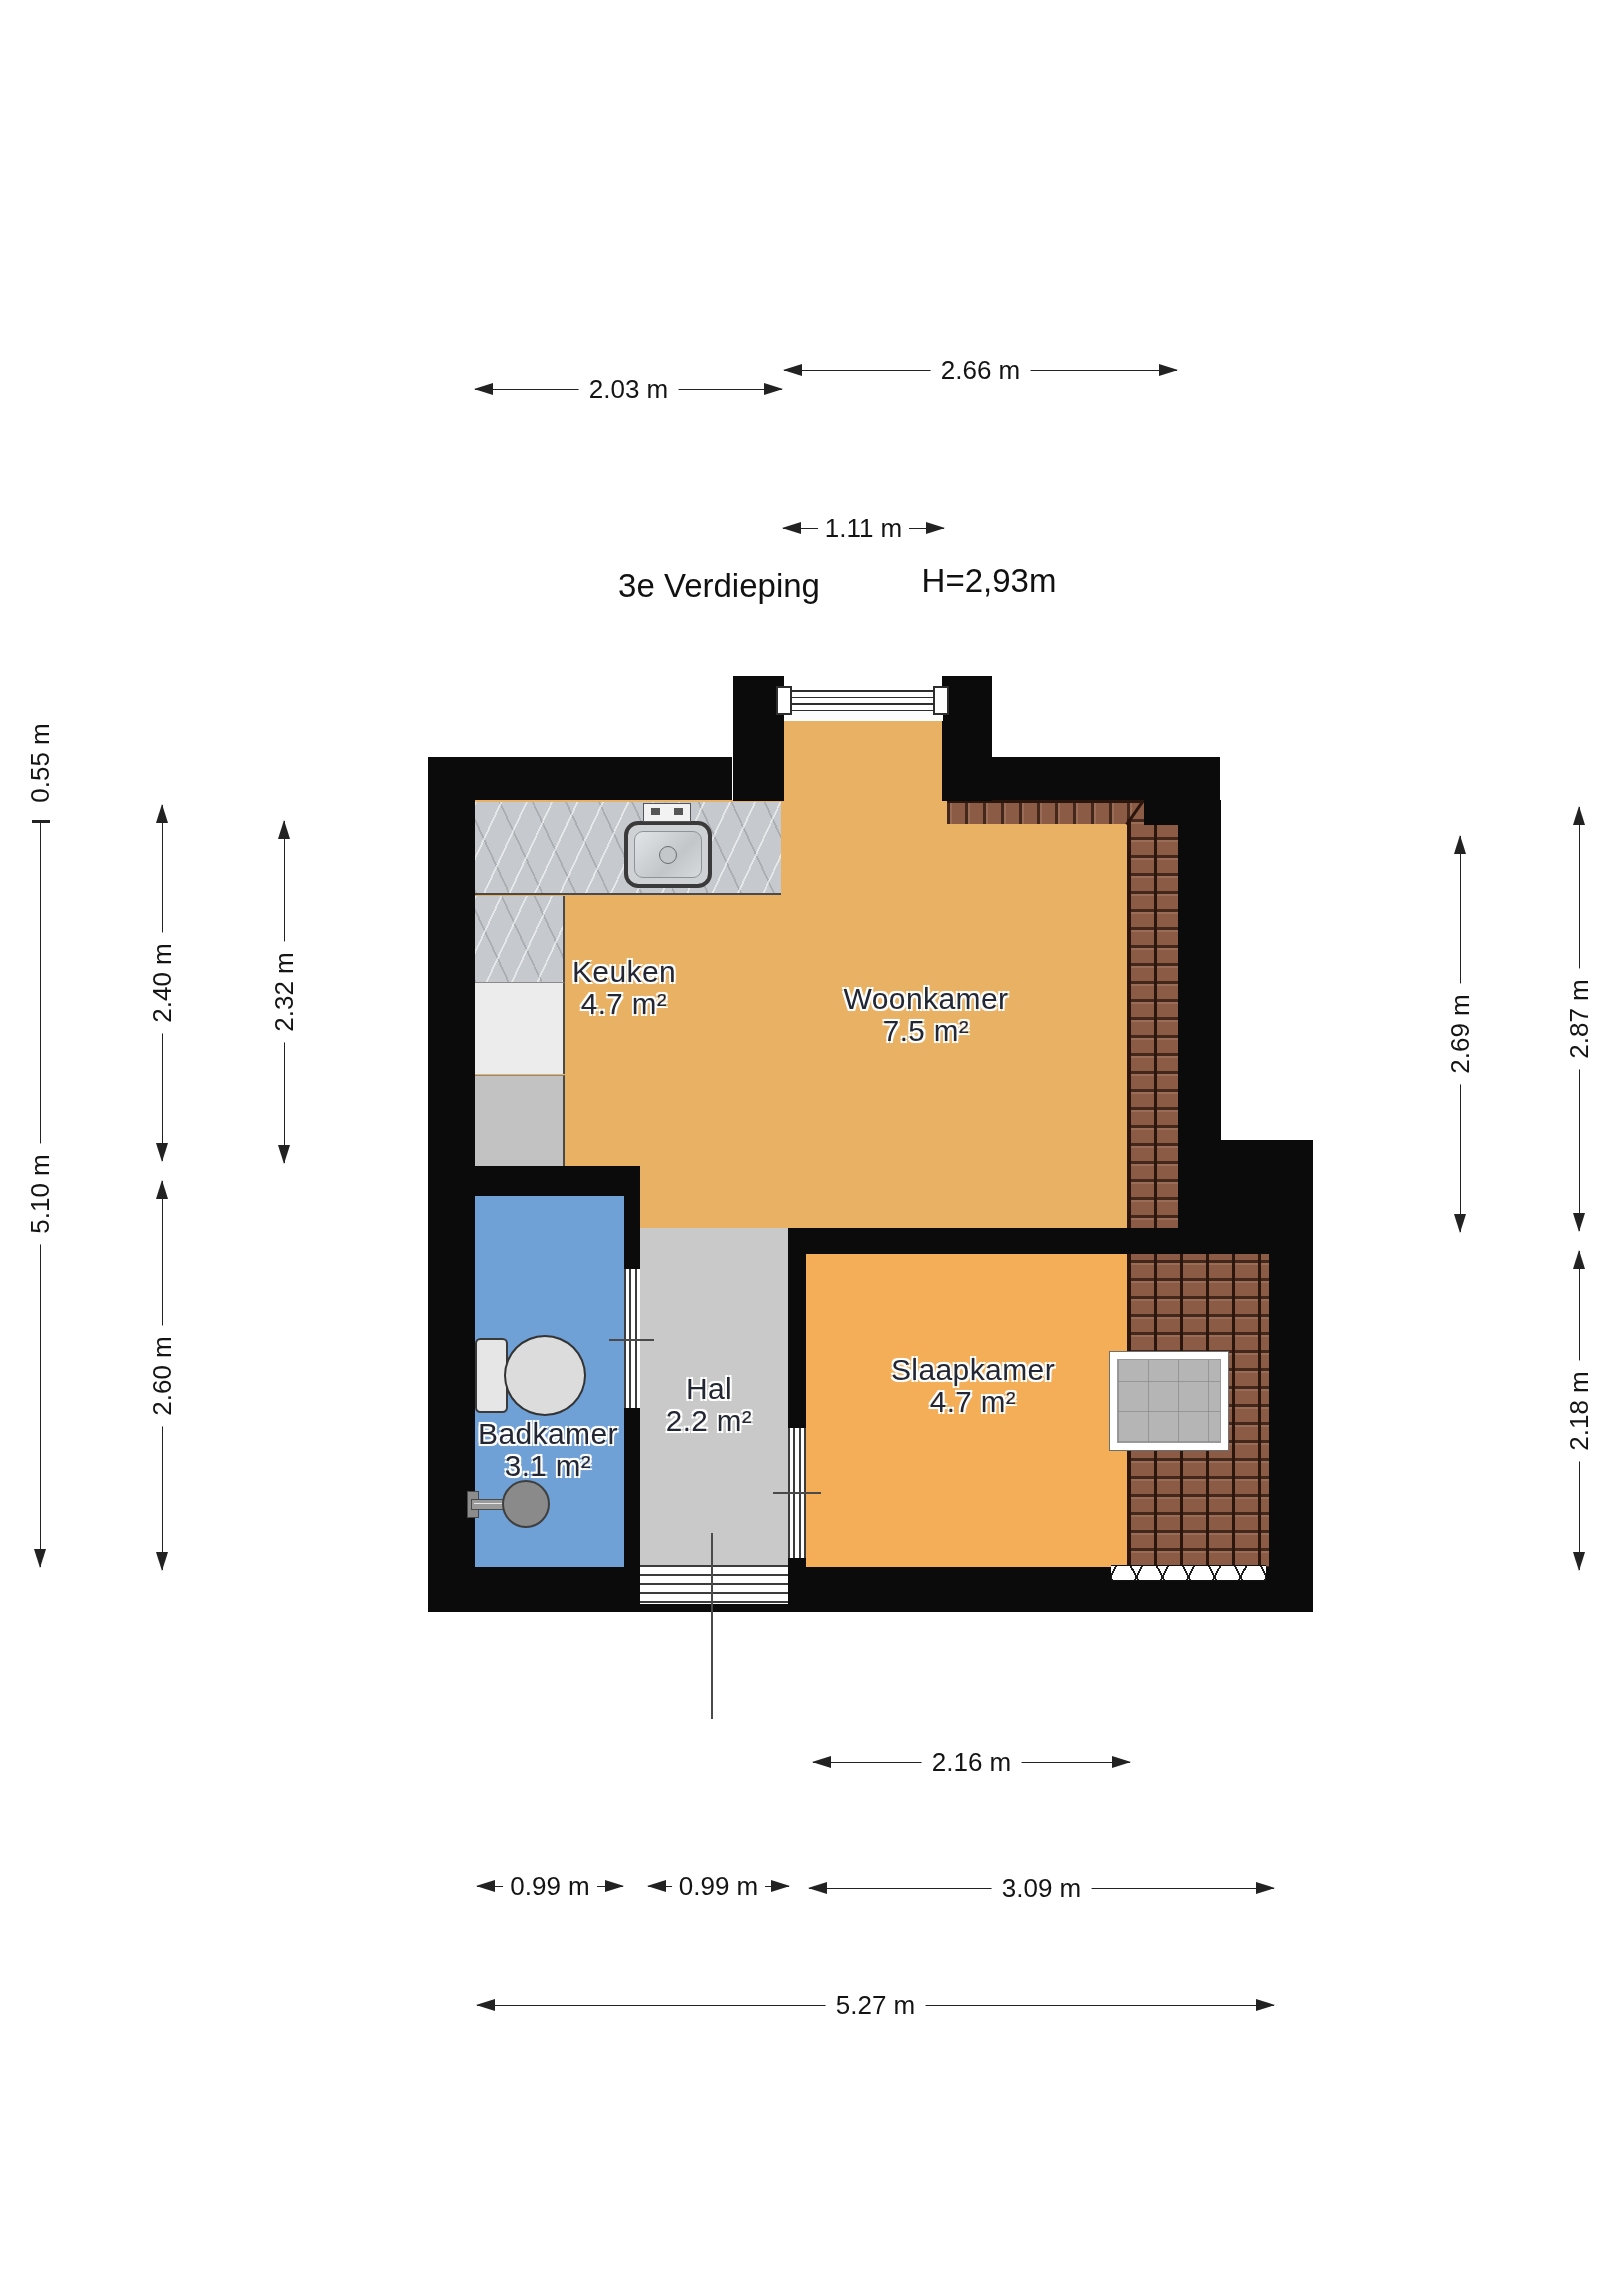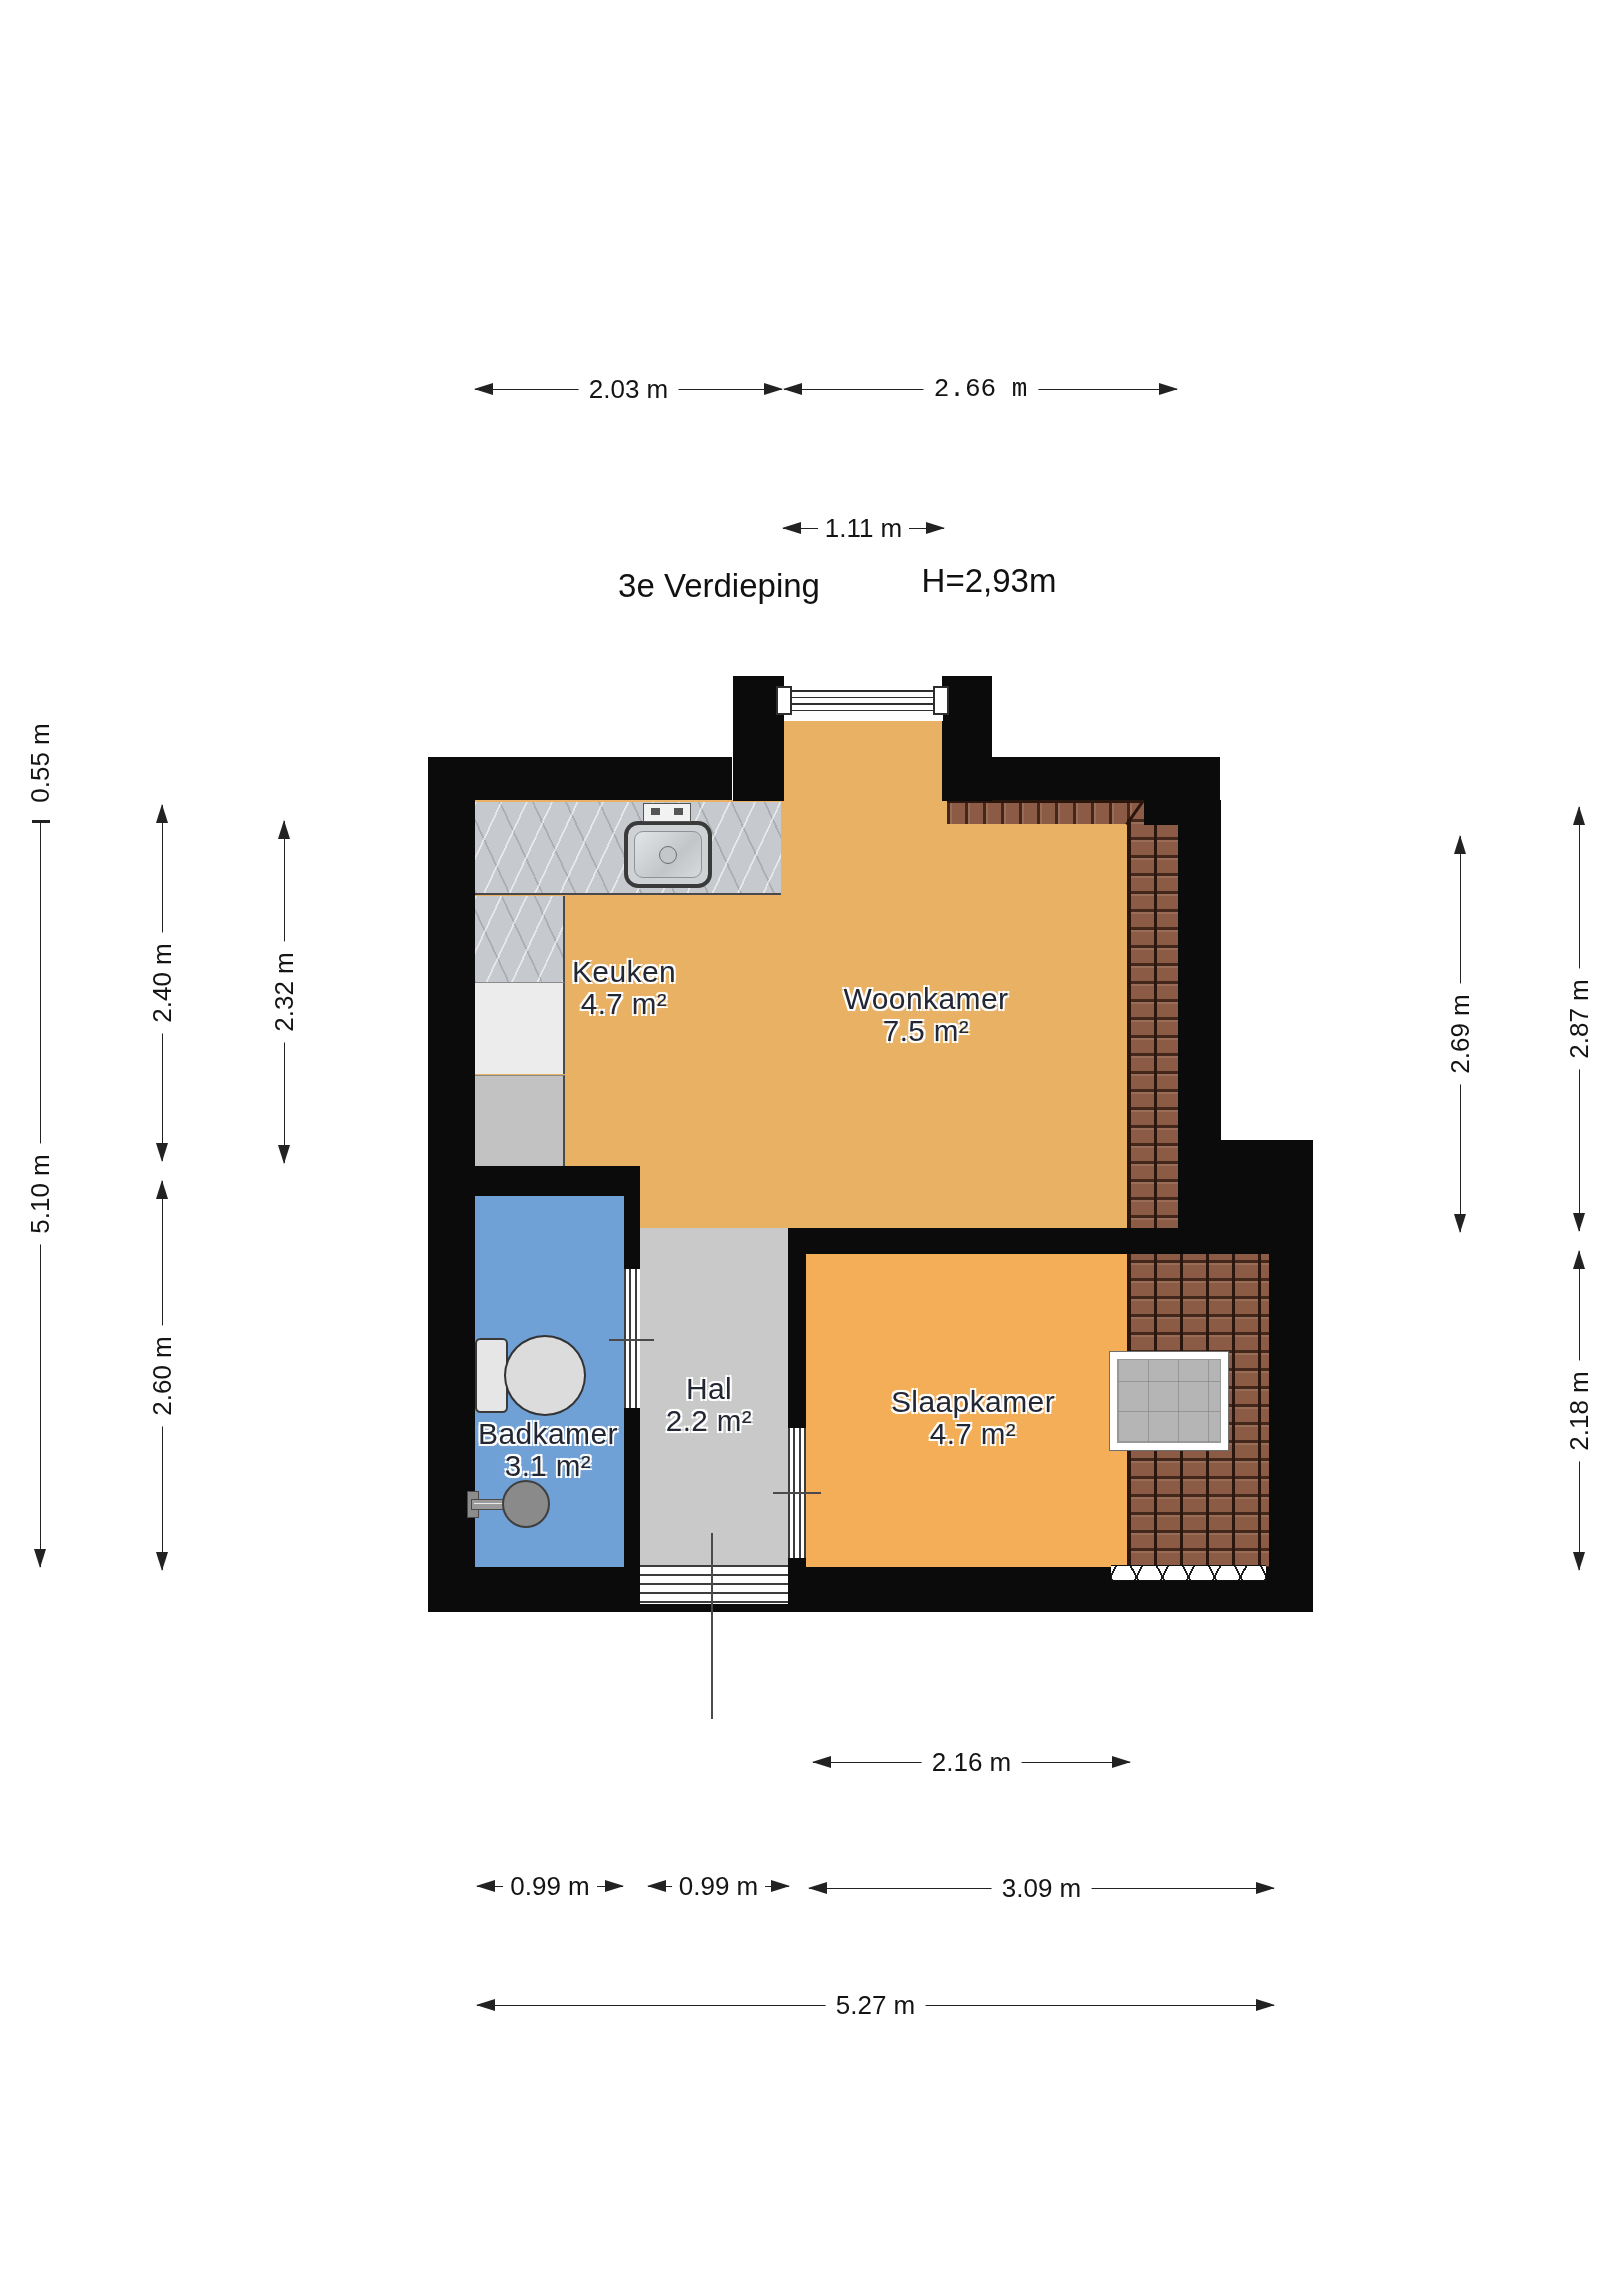--- a/index.html
+++ b/index.html
@@ -198,32 +198,32 @@
     <div class="area">7.5 m²</div>
   </div>
   <div class="room" style="left:548px;top:1417px;">
     <div>Badkamer</div>
     <div class="area">3.1 m²</div>
   </div>
   <div class="room" style="left:709px;top:1372px;">
     <div>Hal</div>
     <div class="area">2.2 m²</div>
   </div>
-  <div class="room" style="left:973px;top:1385px;">
+  <div class="room" style="left:973px;top:1353px;">
     <div>Slaapkamer</div>
     <div class="area">4.7 m²</div>
   </div>
 
   <div class="dim h" style="left:474px;top:377px;width:309px;">
     <span class="line"></span>
       <span class="ah-l"></span>
       <span class="ah-r"></span>
     <span class="lbl">2.03 m</span>
   </div>
-  <div class="dim h" style="left:783px;top:377px;width:395px;font-family:Liberation Mono, monospace;">
+  <div class="dim h" style="left:783px;top:358px;width:395px;">
     <span class="line"></span>
       <span class="ah-l"></span>
       <span class="ah-r"></span>
     <span class="lbl">2.66 m</span>
   </div>
   <div class="dim h small" style="left:782px;top:516px;width:163px;">
     <span class="line"></span>
       <span class="ah-l"></span>
       <span class="ah-r"></span>
     <span class="lbl">1.11 m</span>

